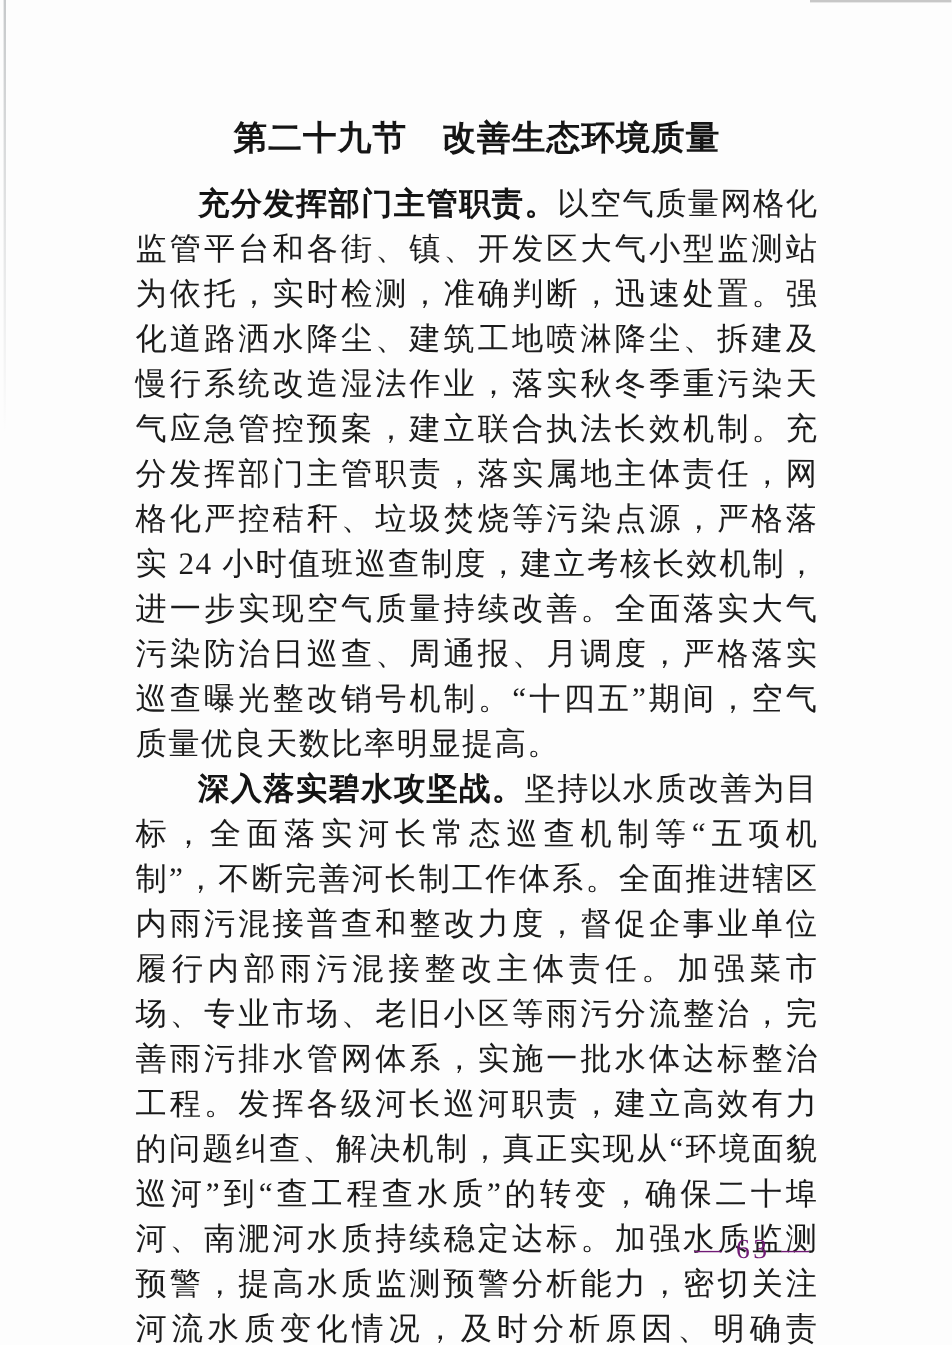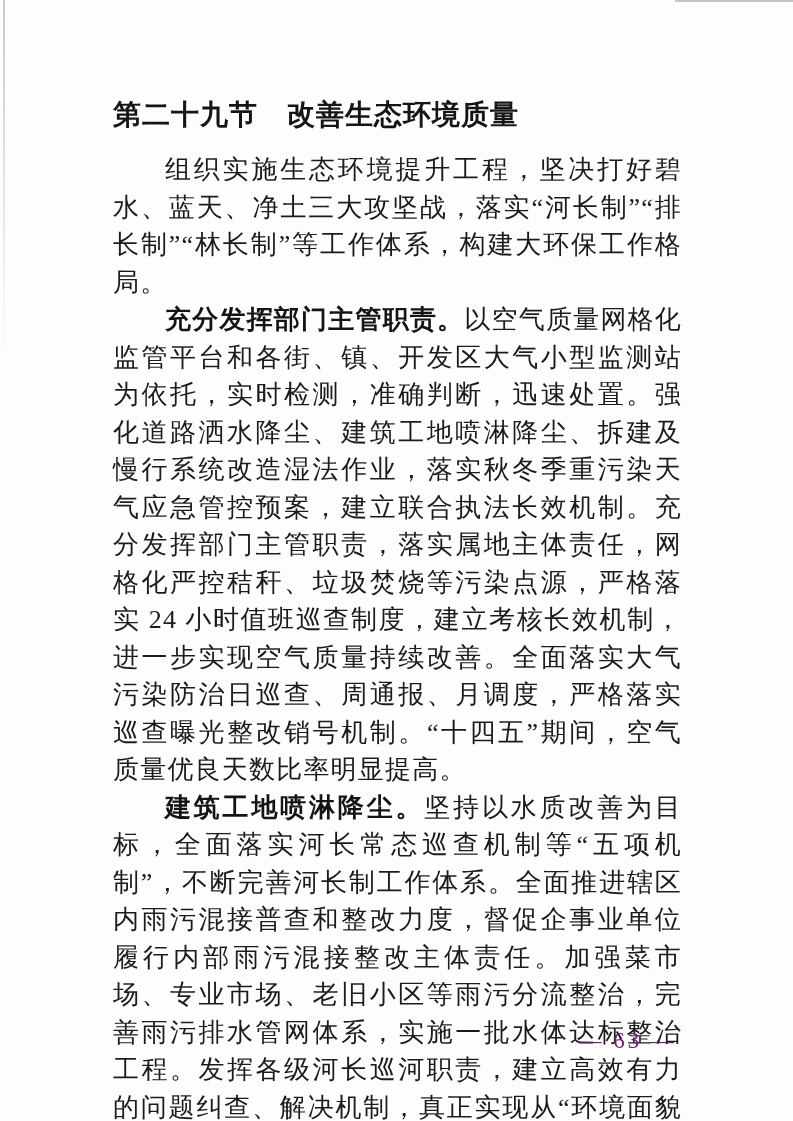--- a/index.html
+++ b/index.html
@@ -36,20 +36,21 @@
   }
   .content {
     position: absolute;
     left: 113px;
     top: 96px;
     width: 569px;
   }
   .doc-title {
     font-size: 28px;
     font-weight: bold;
+    text-align: center;
     letter-spacing: 1px;
     margin: 0 0 17px 0;
     color: #151515;
   }
   .para {
     margin: 0;
     font-size: 26px;
     line-height: 37.5px;
     text-align: justify;
     text-justify: inter-ideograph;
@@ -73,20 +74,19 @@
 </style>
 </head>
 <body>
 
 <div class="scan-edge-left"></div>
 <div class="scan-edge-top"></div>
 
 <div class="content">
   <h1 class="doc-title">第二十九节　改善生态环境质量</h1>
 
-  <p class="para"><span class="lead"></span><span>组织实施生态环境提升工程，坚决打好碧水、蓝天、净土三大攻坚战，落实“河长制”“排长制”“林长制”等工作体系，构建大环保工作格局。</span></p>
 
   <p class="para"><span class="lead">充分发挥部门主管职责。</span><span>以空气质量网格化监管平台和各街、镇、开发区大气小型监测站为依托，实时检测，准确判断，迅速处置。强化道路洒水降尘、建筑工地喷淋降尘、拆建及慢行系统改造湿法作业，落实秋冬季重污染天气应急管控预案，建立联合执法长效机制。充分发挥部门主管职责，落实属地主体责任，网格化严控秸秆、垃圾焚烧等污染点源，严格落实 24 小时值班巡查制度，建立考核长效机制，进一步实现空气质量持续改善。全面落实大气污染防治日巡查、周通报、月调度，严格落实巡查曝光整改销号机制。“十四五”期间，空气质量优良天数比率明显提高。</span></p>
 
-  <p class="para"><span class="lead">建筑工地喷淋降尘。</span><span>坚持以水质改善为目标，全面落实河长常态巡查机制等“五项机制”，不断完善河长制工作体系。全面推进辖区内雨污混接普查和整改力度，督促企事业单位履行内部雨污混接整改主体责任。加强菜市场、专业市场、老旧小区等雨污分流整治，完善雨污排水管网体系，实施一批水体达标整治工程。发挥各级河长巡河职责，建立高效有力的问题纠查、解决机制，真正实现从“环境面貌巡河”到“查工程查水质”的转变，确保二十埠河、南淝河水质持续稳定达标。加强水质监测预警，提高水质监测预警分析能力，密切关注河流水质变化情况，及时分析原因、明确责任，强</span></p>
+  <p class="para"><span class="lead">深入落实碧水攻坚战。</span><span>坚持以水质改善为目标，全面落实河长常态巡查机制等“五项机制”，不断完善河长制工作体系。全面推进辖区内雨污混接普查和整改力度，督促企事业单位履行内部雨污混接整改主体责任。加强菜市场、专业市场、老旧小区等雨污分流整治，完善雨污排水管网体系，实施一批水体达标整治工程。发挥各级河长巡河职责，建立高效有力的问题纠查、解决机制，真正实现从“环境面貌巡河”到“查工程查水质”的转变，确保二十埠河、南淝河水质持续稳定达标。加强水质监测预警，提高水质监测预警分析能力，密切关注河流水质变化情况，及时分析原因、明确责任，强</span></p>
 </div>
 
 <div class="page-number">— 63 —</div>
 
 </body></html>

